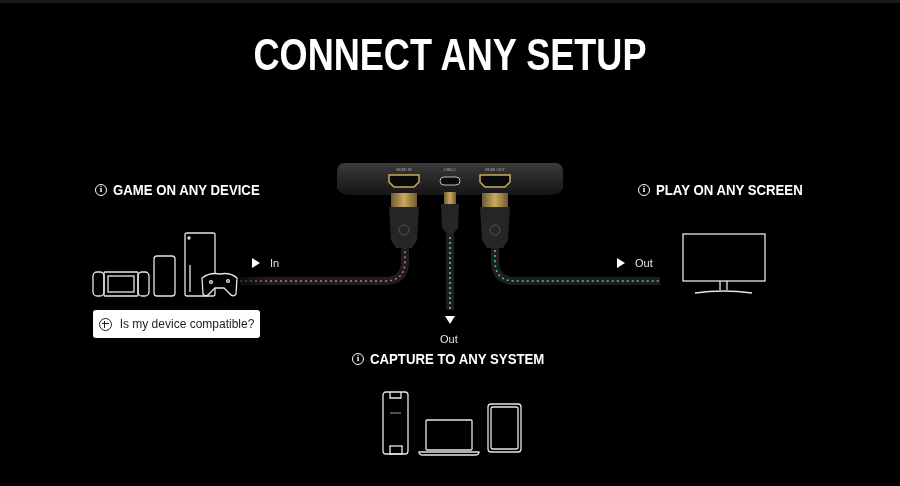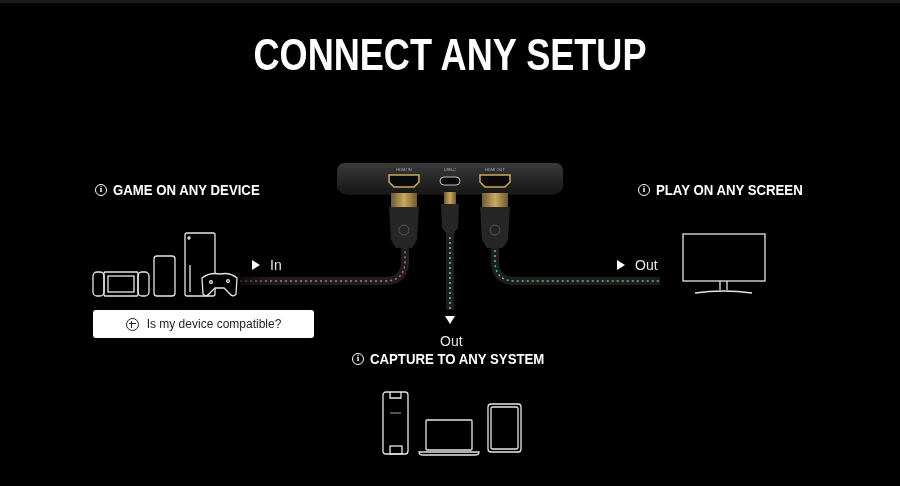--- a/index.html
+++ b/index.html
@@ -2,24 +2,24 @@
 <html><head>
 <meta charset="utf-8">
 <style>
   html,body{margin:0;padding:0;}
   body{width:900px;height:486px;background:#000;position:relative;overflow:hidden;font-family:"Liberation Sans",sans-serif;color:#fff;}
   .topbar{position:absolute;left:0;top:0;width:900px;height:3px;background:#1a1a1a;}
   .title{position:absolute;left:0;top:30px;width:900px;text-align:center;font-size:44px;font-weight:bold;letter-spacing:0px;transform:scaleX(0.82);transform-origin:center;}
   .section-head{position:absolute;display:flex;align-items:center;gap:6px;font-weight:bold;font-size:15px;white-space:nowrap;}
   .section-head .txt{display:inline-block;transform:scaleX(0.88);transform-origin:left center;}
   .info{width:12px;height:12px;border:1.5px solid #fff;border-radius:50%;display:inline-flex;align-items:center;justify-content:center;font-size:9px;font-weight:bold;box-sizing:border-box;line-height:1;font-family:"Liberation Serif",serif;}
-  .lbl{position:absolute;font-size:14px;color:#e6e6e6;display:flex;align-items:center;gap:10px;}
+  .lbl{position:absolute;font-size:11px;color:#e6e6e6;display:flex;align-items:center;gap:10px;}
   .tri-r{width:0;height:0;border-left:8px solid #fff;border-top:5px solid transparent;border-bottom:5px solid transparent;}
   .tri-d{width:0;height:0;border-top:8px solid #fff;border-left:5px solid transparent;border-right:5px solid transparent;}
-  .compat-btn{position:absolute;left:93px;top:310px;width:221px;height:28px;background:#fff;border-radius:3px;display:flex;align-items:center;justify-content:center;gap:8px;color:#222;font-size:12px;cursor:pointer;}
+  .compat-btn{position:absolute;left:93px;top:310px;width:167px;height:28px;background:#fff;border-radius:3px;display:flex;align-items:center;justify-content:center;gap:8px;color:#222;font-size:12px;cursor:pointer;}
   .plus{width:13px;height:13px;border:1.3px solid #222;border-radius:50%;box-sizing:border-box;position:relative;}
   .plus:before,.plus:after{content:"";position:absolute;background:#222;}
   .plus:before{left:2px;right:2px;top:4.5px;height:1.3px;}
   .plus:after{top:2px;bottom:2px;left:4.5px;width:1.3px;}
   svg{position:absolute;}
 </style>
 </head>
 <body>
 
 <div class="topbar"></div>

